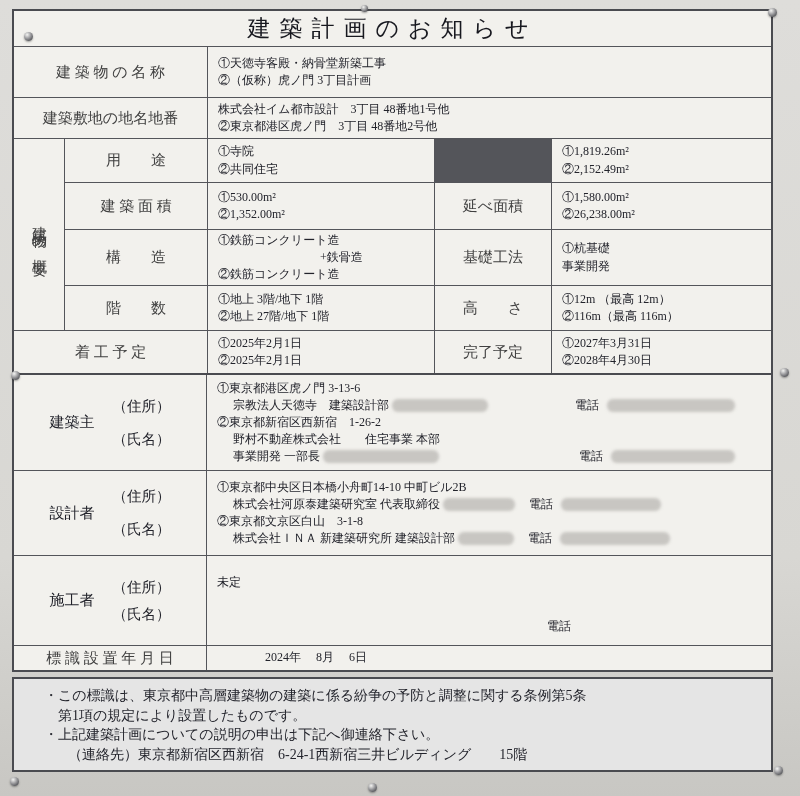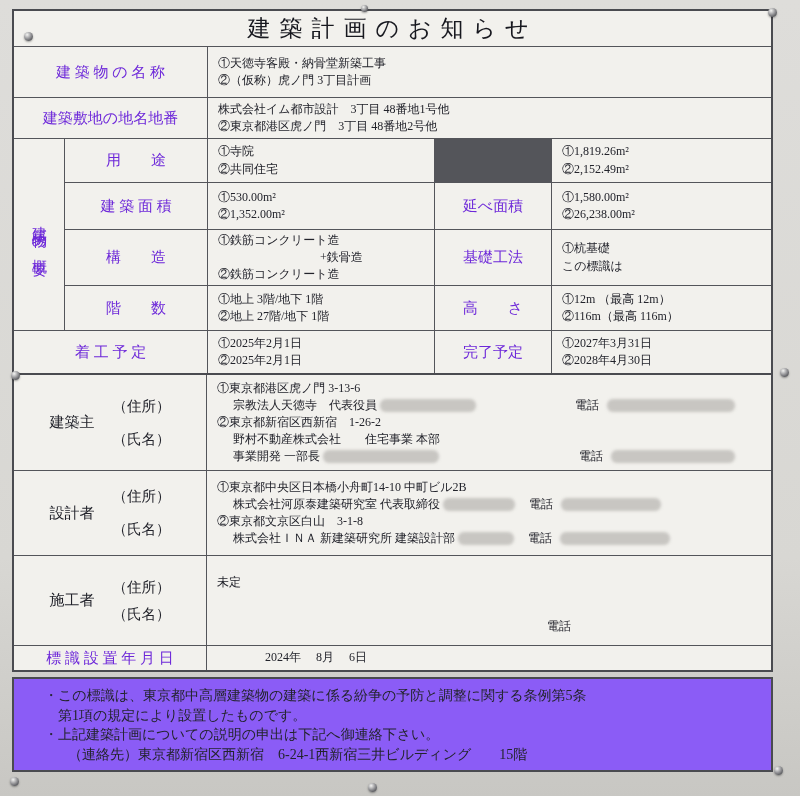--- a/index.html
+++ b/index.html
@@ -14,36 +14,36 @@
     display:grid;gap:1px;background:#54555a;border:2px solid #4a4b50;
   }
   .top-grid{grid-template-columns:50px 142px 226px 116px 1fr;
             grid-template-rows:35px 50px 40px 43px 46px 55px 44px 42px;}
   .bottom-grid{grid-template-columns:192px 1fr;
                grid-template-rows:95px 84px 89px 24px;margin-top:-2px;}
   .cell{background:#f2f1ed;}
   .title-cell{grid-column:1/-1;display:flex;align-items:center;justify-content:center;
     font-size:23px;letter-spacing:9px;color:#17181f;}
   .labelc{display:flex;align-items:center;justify-content:center;
-    white-space:pre;font-size:15px;color:#6d28d9;text-align:center;}
+    white-space:pre;font-size:15px;color:#404040;text-align:center;}
   .valuec{display:flex;flex-direction:column;justify-content:center;
     padding-left:10px;font-size:12px;line-height:1.42;white-space:pre;}
   .span2{grid-column:1/3;}
   .vhead{grid-row:4/8;display:flex;align-items:center;justify-content:center;
     writing-mode:vertical-rl;text-orientation:upright;font-size:15px;letter-spacing:4px;}
   .indent2{padding-left:102px;}
   .pline{display:flex;align-items:center;white-space:pre;}
   .ind{padding-left:16px;}
   .ml-auto{margin-left:auto;}
   .redact{display:inline-block;height:13px;border-radius:6px;background:#c8c6c2;
     filter:blur(1.6px);vertical-align:middle;}
   .who-label{display:flex;align-items:center;justify-content:center;gap:18px;font-size:15px;}
   .who-parens{display:flex;flex-direction:column;gap:14px;font-size:14.5px;}
   .contr-parens{gap:8px;}
-  .footer-box{background:#8b5cf6;border:2px solid #4a4b50;margin-top:5px;
+  .footer-box{background:#e5e5e5;border:2px solid #4a4b50;margin-top:5px;
     padding:7px 14px 6px 30px;font-size:14px;line-height:19.5px;color:#23242c;}
   .f-ind1{padding-left:14px;}
   .f-ind2{padding-left:24px;}
   .f-ind3{padding-left:104px;display:flex;align-items:center;white-space:pre;}
   .fline{white-space:pre;}
   .screw{position:absolute;width:9px;height:9px;border-radius:50%;
     background:radial-gradient(circle at 35% 30%,#f4f4f2 0%,#97979a 45%,#47484c 85%);
     box-shadow:0 1px 2px rgba(0,0,0,.35);}
 </style>
 </head>
@@ -91,21 +91,21 @@
 
     <div class="cell labelc" style="grid-row:6;grid-column:2">構　　造</div>
     <div class="cell valuec" style="grid-row:6;grid-column:3">
       <div>①鉄筋コンクリート造</div>
       <div class="indent2">+鉄骨造</div>
       <div>②鉄筋コンクリート造</div>
     </div>
     <div class="cell labelc" style="grid-row:6;grid-column:4">基礎工法</div>
     <div class="cell valuec" style="grid-row:6;grid-column:5">
       <div>①杭基礎</div>
-      <div>この標識は</div>
+      <div>事業開発</div>
     </div>
 
     <div class="cell labelc" style="grid-row:7;grid-column:2">階　　数</div>
     <div class="cell valuec" style="grid-row:7;grid-column:3">
       <div>①地上 3階/地下 1階</div>
       <div>②地上 27階/地下 1階</div>
     </div>
     <div class="cell labelc" style="grid-row:7;grid-column:4">高　　さ</div>
     <div class="cell valuec" style="grid-row:7;grid-column:5">
       <div>①12m （最高 12m）</div>
@@ -129,21 +129,21 @@
     <div class="cell who-label">
       <span>建築主</span>
       <span class="who-parens">
         <span>（住所）</span>
         <span>（氏名）</span>
       </span>
     </div>
     <div class="cell valuec">
       <div>①東京都港区虎ノ門 3-13-6</div>
       <div class="pline ind">
-        <span>宗教法人天徳寺　代表役員 </span>
+        <span>宗教法人天徳寺　建築設計部 </span>
         <span class="redact" style="width:96px"></span>
         <span class="ml-auto">電話</span>
         <span class="redact" style="width:128px;margin-left:8px;margin-right:36px"></span>
       </div>
       <div>②東京都新宿区西新宿　1-26-2</div>
       <div class="ind">野村不動産株式会社　　住宅事業 本部</div>
       <div class="pline ind">
         <span>事業開発 一部長 </span>
         <span class="redact" style="width:116px"></span>
         <span class="ml-auto">電話</span>

